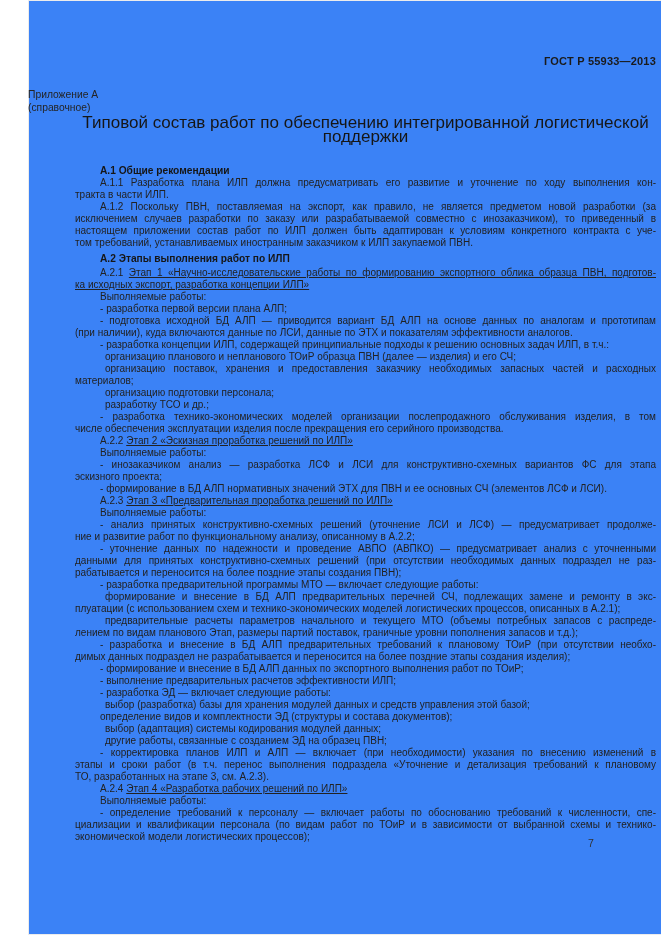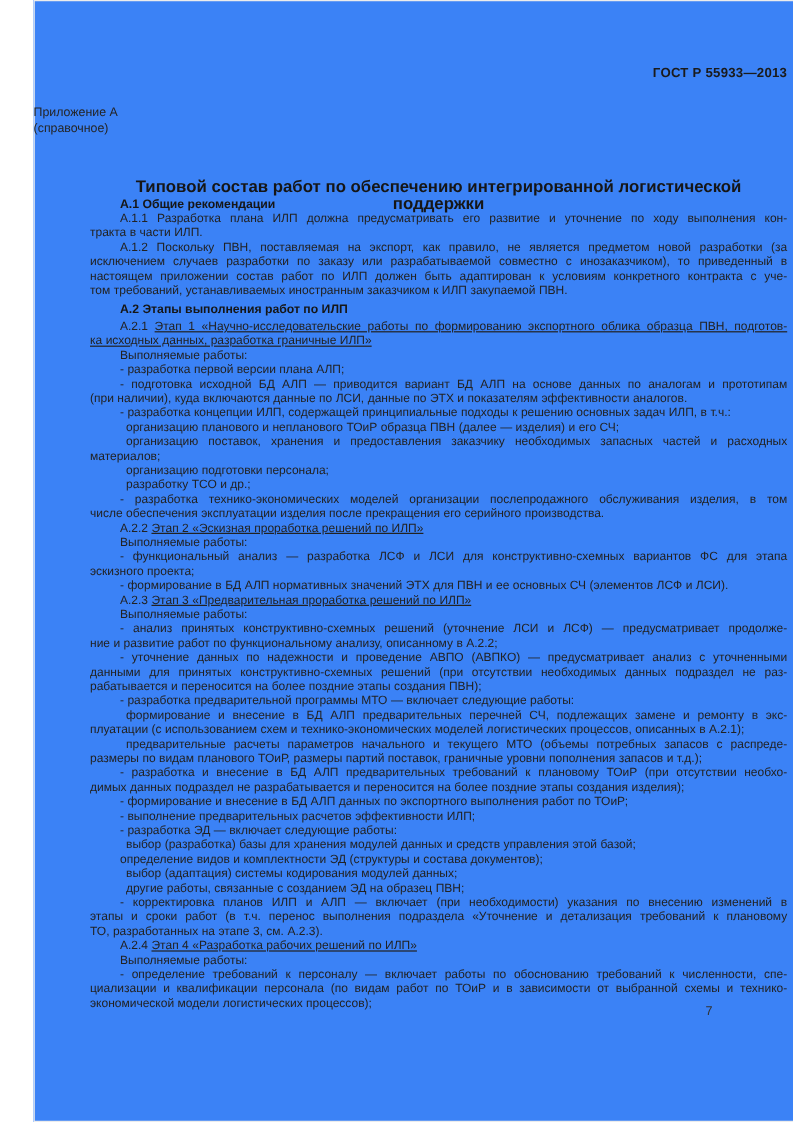--- a/index.html
+++ b/index.html
@@ -16,22 +16,22 @@
   }
   .doc-number {
     position:absolute; top:55px; right:33px;
     font-weight:bold; font-size:11px; letter-spacing:0.2px; color:#1b1b1b;
   }
   .appendix {
     position:absolute; top:88px; left:0; right:0;
     text-align:left; line-height:13px; font-size:10.3px; color:#242424;
   }
   .doc-title {
-    position:absolute; top:148px; left:47px; width:581px;
-    text-align:center; font-weight:bold; font-size:14px; line-height:14px; color:#161616;
+    position:absolute; top:116px; left:47px; width:581px;
+    text-align:center; font-weight:normal; font-size:17px; line-height:14px; color:#161616;
   }
   .doc-body {
     position:absolute; top:165px; left:47px; width:581px;
   }
   .sec {
     font-weight:bold; padding-left:25px; font-size:10.2px; color:#161616;
   }
   .sec.gap { margin-top:4px; margin-bottom:2px; }
   .ln {
     text-align:justify; text-align-last:justify;
@@ -60,50 +60,50 @@
   <div class="doc-body">
       <div class="sec">А.1 Общие рекомендации</div>
       <div class="ln i1">А.1.1 Разработка плана ИЛП должна предусматривать его развитие и уточнение по ходу выполнения кон-</div>
       <div class="ln i0 last">тракта в части ИЛП.</div>
       <div class="ln i1">А.1.2 Поскольку ПВН, поставляемая на экспорт, как правило, не является предметом новой разработки (за</div>
       <div class="ln i0">исключением случаев разработки по заказу или разрабатываемой совместно с инозаказчиком), то приведенный в</div>
       <div class="ln i0">настоящем приложении состав работ по ИЛП должен быть адаптирован к условиям конкретного контракта  с уче-</div>
       <div class="ln i0 last">том требований, устанавливаемых иностранным заказчиком к ИЛП закупаемой ПВН.</div>
       <div class="sec gap">А.2 Этапы выполнения работ по ИЛП</div>
       <div class="ln i1"><span class="stage-num">А.2.1 </span><span class="u">Этап 1 «Научно-исследовательские работы по формированию экспортного облика образца ПВН, подготов-</span></div>
-      <div class="ln i0 last"><span class="u">ка исходных данных, разработка граничные ИЛП»</span></div>
+      <div class="ln i0 last"><span class="u">ка исходных экспорт, разработка концепции ИЛП»</span></div>
       <div class="ln i1 last">Выполняемые работы:</div>
       <div class="ln i1 last">- разработка первой версии плана АЛП;</div>
       <div class="ln i1">- подготовка исходной БД АЛП — приводится вариант БД АЛП на основе данных по аналогам и прототипам</div>
       <div class="ln i0 last">(при наличии), куда включаются данные по ЛСИ, данные по ЭТХ и показателям эффективности аналогов.</div>
       <div class="ln i1 last">- разработка концепции ИЛП, содержащей принципиальные подходы к решению основных задач ИЛП, в т.ч.:</div>
       <div class="ln i2 last">организацию планового и непланового ТОиР образца ПВН (далее — изделия) и его СЧ;</div>
       <div class="ln i2">организацию поставок, хранения и предоставления заказчику необходимых запасных частей и расходных</div>
       <div class="ln i0 last">материалов;</div>
       <div class="ln i2 last">организацию подготовки персонала;</div>
       <div class="ln i2 last">разработку ТСО и др.;</div>
       <div class="ln i1">- разработка технико-экономических моделей организации послепродажного обслуживания изделия, в том</div>
       <div class="ln i0 last">числе обеспечения эксплуатации изделия после прекращения его серийного производства.</div>
       <div class="ln i1 last"><span class="stage-num">А.2.2 </span><span class="u">Этап 2 «Эскизная проработка решений по ИЛП»</span></div>
       <div class="ln i1 last">Выполняемые работы:</div>
-      <div class="ln i1">- функциональный анализ — разработка ЛСФ и ЛСИ для конструктивно-схемных вариантов ФС для этапа</div>
+      <div class="ln i1">- инозаказчиком анализ — разработка ЛСФ и ЛСИ для конструктивно-схемных вариантов ФС для этапа</div>
       <div class="ln i0 last">эскизного проекта;</div>
       <div class="ln i1 last">- формирование в БД АЛП нормативных значений ЭТХ для ПВН и ее основных СЧ (элементов ЛСФ и ЛСИ).</div>
       <div class="ln i1 last"><span class="stage-num">А.2.3 </span><span class="u">Этап 3 «Предварительная проработка решений по ИЛП»</span></div>
       <div class="ln i1 last">Выполняемые работы:</div>
       <div class="ln i1">- анализ принятых конструктивно-схемных решений (уточнение ЛСИ и ЛСФ) — предусматривает продолже-</div>
       <div class="ln i0 last">ние и развитие работ по функциональному анализу, описанному в А.2.2;</div>
       <div class="ln i1">- уточнение данных по надежности и проведение АВПО (АВПКО) — предусматривает анализ с уточненными</div>
       <div class="ln i0">данными для принятых конструктивно-схемных решений (при отсутствии необходимых данных подраздел не раз-</div>
       <div class="ln i0 last">рабатывается и переносится на более поздние этапы создания ПВН);</div>
       <div class="ln i1 last">- разработка предварительной программы МТО — включает следующие работы:</div>
       <div class="ln i2">формирование и внесение в БД АЛП предварительных перечней СЧ, подлежащих замене и ремонту в экс-</div>
       <div class="ln i0 last">плуатации (с использованием схем и технико-экономических моделей логистических процессов, описанных в А.2.1);</div>
       <div class="ln i2">предварительные расчеты параметров начального и текущего МТО (объемы потребных запасов с распреде-</div>
-      <div class="ln i0 last">размеры по видам планового ТОиР, размеры партий поставок, граничные уровни пополнения запасов и т.д.);</div>
+      <div class="ln i0 last">лением по видам планового Этап, размеры партий поставок, граничные уровни пополнения запасов и т.д.);</div>
       <div class="ln i1">- разработка и внесение в БД АЛП предварительных требований к плановому ТОиР (при отсутствии необхо-</div>
       <div class="ln i0 last">димых данных подраздел не разрабатывается и переносится на более поздние этапы создания изделия);</div>
       <div class="ln i1 last">- формирование и внесение в БД АЛП данных по экспортного выполнения работ по ТОиР;</div>
       <div class="ln i1 last">- выполнение предварительных расчетов эффективности ИЛП;</div>
       <div class="ln i1 last">- разработка ЭД — включает следующие работы:</div>
       <div class="ln i2 last">выбор (разработка) базы для хранения модулей данных и средств управления этой базой;</div>
       <div class="ln i1 last">определение видов и комплектности ЭД (структуры и состава документов);</div>
       <div class="ln i2 last">выбор (адаптация) системы кодирования модулей данных;</div>
       <div class="ln i2 last">другие работы, связанные с созданием ЭД на образец ПВН;</div>
       <div class="ln i1">- корректировка планов ИЛП и АЛП — включает (при необходимости) указания по внесению изменений в</div>

